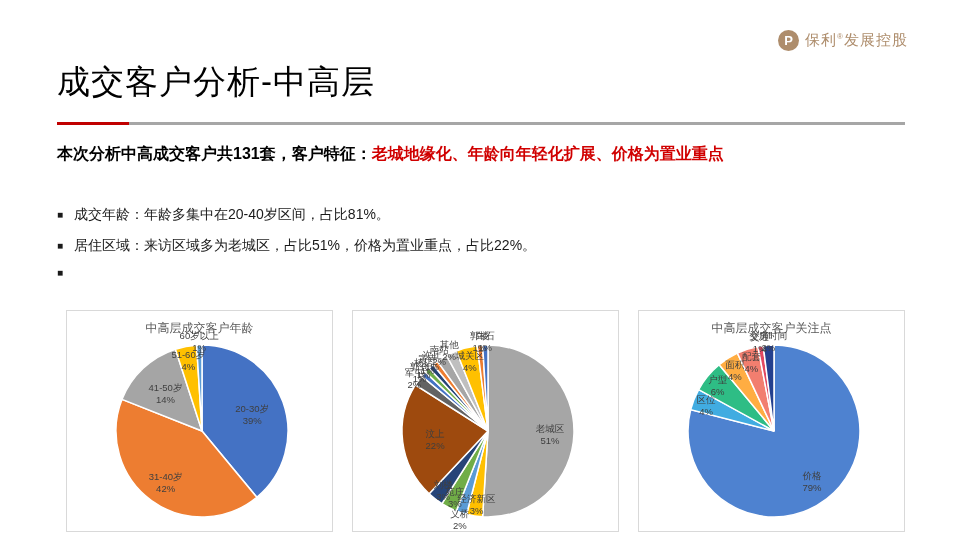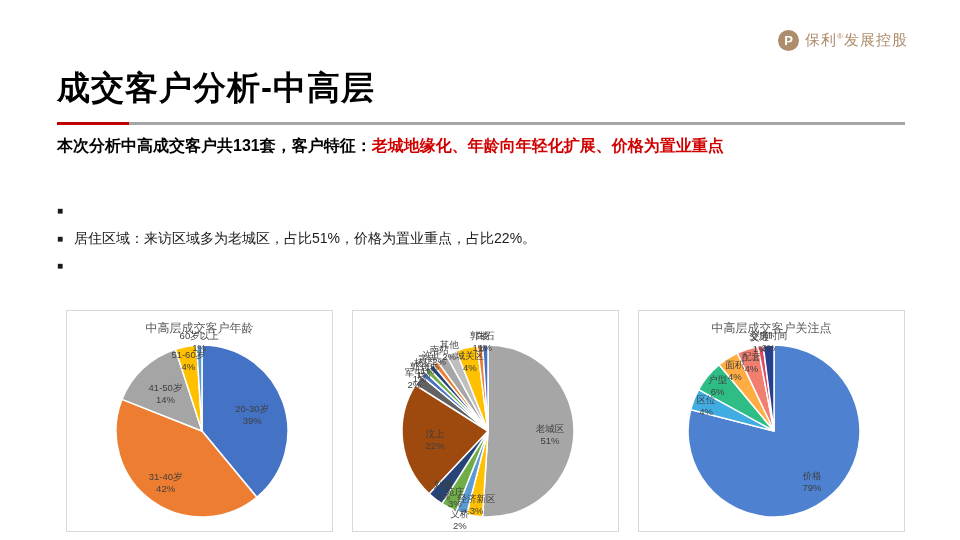--- a/index.html
+++ b/index.html
@@ -11,27 +11,27 @@
   .slide { position:absolute; inset:0; background:#fff; }
 
   
   .logo { position:absolute; top:30px; right:52px; display:flex; align-items:center; gap:6px; color:#AE8D6C; }
   .logo-mark { width:21px; height:21px; border-radius:50%; background:#AE8D6C; color:#fff;
     display:flex; align-items:center; justify-content:center; font-weight:bold; font-size:13px; }
   .logo-text { font-size:15px; font-weight:normal; letter-spacing:1px; }
   .logo-reg { font-size:8px; vertical-align:super; }
 
   
-  .title { position:absolute; left:57px; top:66px; font-size:33px; font-weight:700; color:#000; letter-spacing:1px; }
+  .title { position:absolute; left:57px; top:60px; font-size:33px; font-weight:400; color:#000; letter-spacing:1px; }
   .divider { position:absolute; left:57px; top:122px; width:848px; height:4px; }
   .divider .gray { position:absolute; left:0; top:0; width:100%; height:3px; background:#A6A6A6; }
   .divider .red  { position:absolute; left:0; top:0; width:72px; height:3px; background:#C00000; }
 
   
-  .subtitle { position:absolute; left:57px; top:136px; font-size:16px; font-weight:bold; color:#000; }
+  .subtitle { position:absolute; left:57px; top:144px; font-size:16px; font-weight:bold; color:#000; }
   .subtitle .hl { color:#D00000; }
 
   
   .bullets { position:absolute; left:57px; top:206px; }
   .bullet { display:flex; align-items:baseline; margin-bottom:13px; font-size:14px; color:#1a1a1a; }
   .bullet .sq { font-size:10px; margin-right:11px; color:#1a1a1a; position:relative; top:-1px; }
 
   
   .charts { position:absolute; left:57px; top:310px; width:848px; display:flex; gap:19px;padding-left:9px; }
   .panel { width:270px; height:222px; background:#fff; border:1px solid #D9D9D9; position:relative; }
@@ -54,20 +54,21 @@
   <div class="divider">
     <div class="gray"></div>
     <div class="red"></div>
   </div>
 
   <div class="subtitle"><span>本次分析中高成交客户共131套，客户特征：</span><span class="hl">老城地缘化、年龄向年轻化扩展、价格为置业重点</span></div>
 
   <div class="bullets">
     <div class="bullet">
       <span class="sq">■</span>
+      <span>成交年龄：年龄多集中在20-40岁区间，占比81%。</span>
     </div>
     <div class="bullet">
       <span class="sq">■</span>
       <span>居住区域：来访区域多为老城区，占比51%，价格为置业重点，占比22%。</span>
     </div>
     <div class="bullet">
       <span class="sq">■</span>
     </div>
   </div>
 

